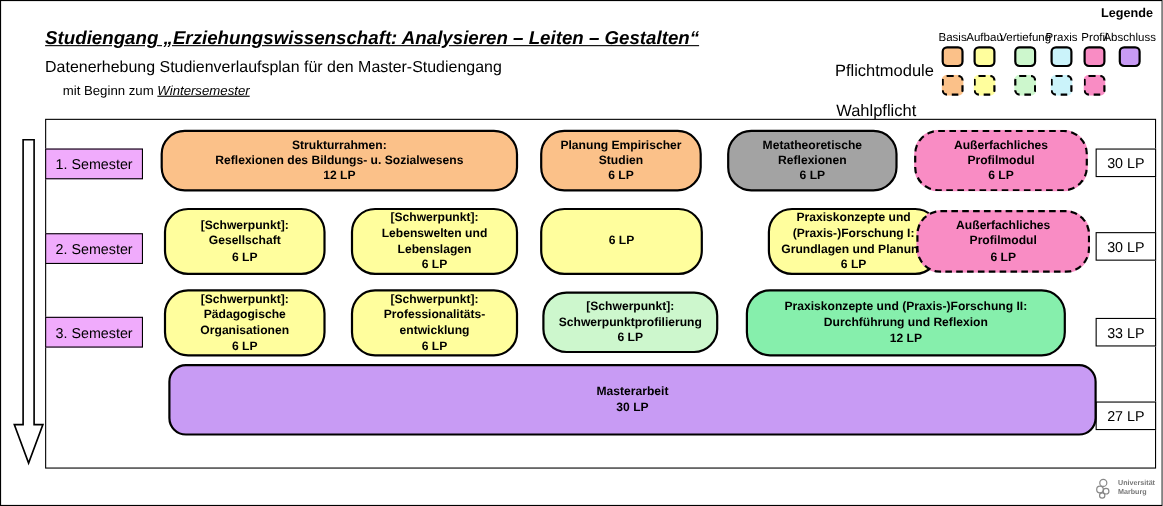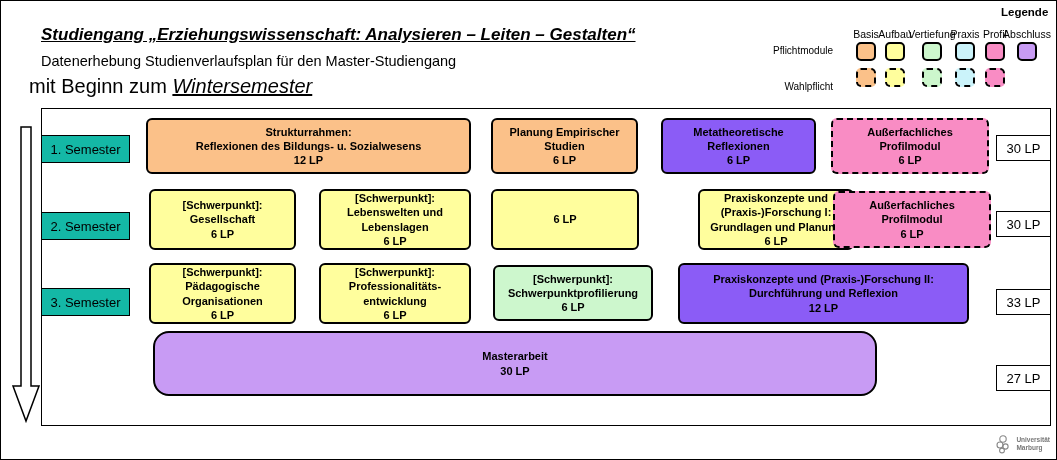--- a/index.html
+++ b/index.html
@@ -3,42 +3,42 @@
 <meta charset="utf-8">
 <style>
   html,body{margin:0;padding:0;background:#fff;font-family:"Liberation Sans",sans-serif;}
   .canvas{position:relative;width:1057px;height:460px;background:#fff;border:1px solid #000;
           box-sizing:border-box;overflow:hidden;color:#000;}
 
   
   .title{position:absolute;left:40px;top:24px;font-size:17px;font-weight:bold;font-style:italic;
          text-decoration:underline;white-space:nowrap;}
   .sub1{position:absolute;left:40px;top:52px;font-size:14.5px;}
-  .sub2{position:absolute;left:28px;top:74px;font-size:20px;}
+  .sub2{position:absolute;left:56px;top:74px;font-size:12px;}
   .sub2 .emph{font-style:italic;text-decoration:underline;}
 
   
   .legend-title{position:absolute;top:5px;left:1000px;width:48px;text-align:left;
                 font-size:11.5px;font-weight:bold;}
   .leg-col{position:absolute;top:27px;font-size:10.5px;transform:translateX(-50%);white-space:nowrap;text-align:right;}
-  .leg-row-label{position:absolute;left:758px;width:74px;text-align:right;font-size:10px;}
+  .leg-row-label{position:absolute;left:758px;width:74px;text-align:right;font-size:15px;margin-top:11px;}
   .swatch{position:absolute;width:20px;height:19px;border-radius:5px;border:2.5px solid #000;
           box-sizing:border-box;transform:translateX(-50%);}
   .swatch.dashed{border-style:dashed;}
 
   
   .frame{position:absolute;left:40px;top:107px;width:1010px;height:318px;border:1px solid #000;
          box-sizing:border-box;}
-  .sem-box{position:absolute;left:40px;width:89px;height:28px;border:1px solid #000;background:#14b8a6;
+  .sem-box{position:absolute;left:40px;width:89px;height:28px;border:1px solid #000;background:#f0abfc;
            box-sizing:border-box;display:flex;align-items:center;justify-content:center;font-size:13px;}
   .lp-box{position:absolute;left:995px;width:55px;height:26px;border:1px solid #000;background:#fff;
           box-sizing:border-box;display:flex;align-items:center;justify-content:center;font-size:13px;}
 
   
-  .module{position:absolute;border:2px solid #000;border-radius:6px;box-sizing:border-box;
+  .module{position:absolute;border:2px solid #000;border-radius:22px;box-sizing:border-box;
           display:flex;flex-direction:column;align-items:center;justify-content:center;
           text-align:center;padding:2px 4px;}
   .module.wahlpflicht{border:2.5px dashed #000;}
   .module.thick{border-width:2.5px;}
   .m-title{font-size:11px;font-weight:bold;line-height:1.3;white-space:pre-line;}
   .m-lp{font-size:11px;font-weight:bold;line-height:1.3;}
 
   
   .arrow-svg{position:absolute;left:8px;top:120px;}
 
@@ -97,21 +97,21 @@
   <div class="module" style="left: 145px; top: 117px; width: 325px; height: 56px; background: rgb(251, 193, 137);">
     <div class="m-title">Strukturrahmen:
 Reflexionen des Bildungs- u. Sozialwesens</div>
     <div class="m-lp">12 LP</div>
   </div>
   <div class="module" style="left: 490px; top: 117px; width: 147px; height: 56px; background: rgb(251, 193, 137);">
     <div class="m-title">Planung Empirischer
 Studien</div>
     <div class="m-lp">6 LP</div>
   </div>
-  <div class="module" style="left: 660px; top: 117px; width: 155px; height: 56px; background: #8b5cf6;">
+  <div class="module" style="left: 660px; top: 117px; width: 155px; height: 56px; background: #a3a3a3;">
     <div class="m-title">Metatheoretische
 Reflexionen</div>
     <div class="m-lp">6 LP</div>
   </div>
   <div class="module wahlpflicht" style="left: 830px; top: 117px; width: 158px; height: 56px; background: rgb(249, 140, 196);">
     <div class="m-title">Außerfachliches
 Profilmodul</div>
     <div class="m-lp">6 LP</div>
   </div>
 
@@ -151,27 +151,27 @@
     <div class="m-title">[Schwerpunkt]:
 Professionalitäts-
 entwicklung</div>
     <div class="m-lp">6 LP</div>
   </div>
   <div class="module" style="left: 492px; top: 264px; width: 160px; height: 56px; background: rgb(205, 247, 205);">
     <div class="m-title">[Schwerpunkt]:
 Schwerpunktprofilierung</div>
     <div class="m-lp">6 LP</div>
   </div>
-  <div class="module" style="left: 677px; top: 262px; width: 291px; height: 61px; background: #8b5cf6;">
+  <div class="module" style="left: 677px; top: 262px; width: 291px; height: 61px; background: #86efac;">
     <div class="m-title">Praxiskonzepte und (Praxis-)Forschung II:
 Durchführung und Reflexion</div>
     <div class="m-lp">12 LP</div>
   </div>
 
-  <div class="module thick" style="left: 152px; top: 330px; width: 724px; height: 65px; border-radius: 16px; background: rgb(200, 155, 244);">
+  <div class="module thick" style="left: 152px; top: 330px; width: 844px; height: 65px; border-radius: 16px; background: rgb(200, 155, 244);">
     <div class="m-title">Masterarbeit</div>
     <div class="m-lp">30 LP</div>
   </div>
 
   <div class="logo">
     <svg width="18" height="20" viewBox="0 0 18 20">
       <g fill="none" stroke="#888" stroke-width="1.1">
         <circle cx="9" cy="5" r="3.2"></circle>
         <circle cx="6" cy="11" r="3.0"></circle>
         <circle cx="11.5" cy="12.5" r="2.6"></circle>

